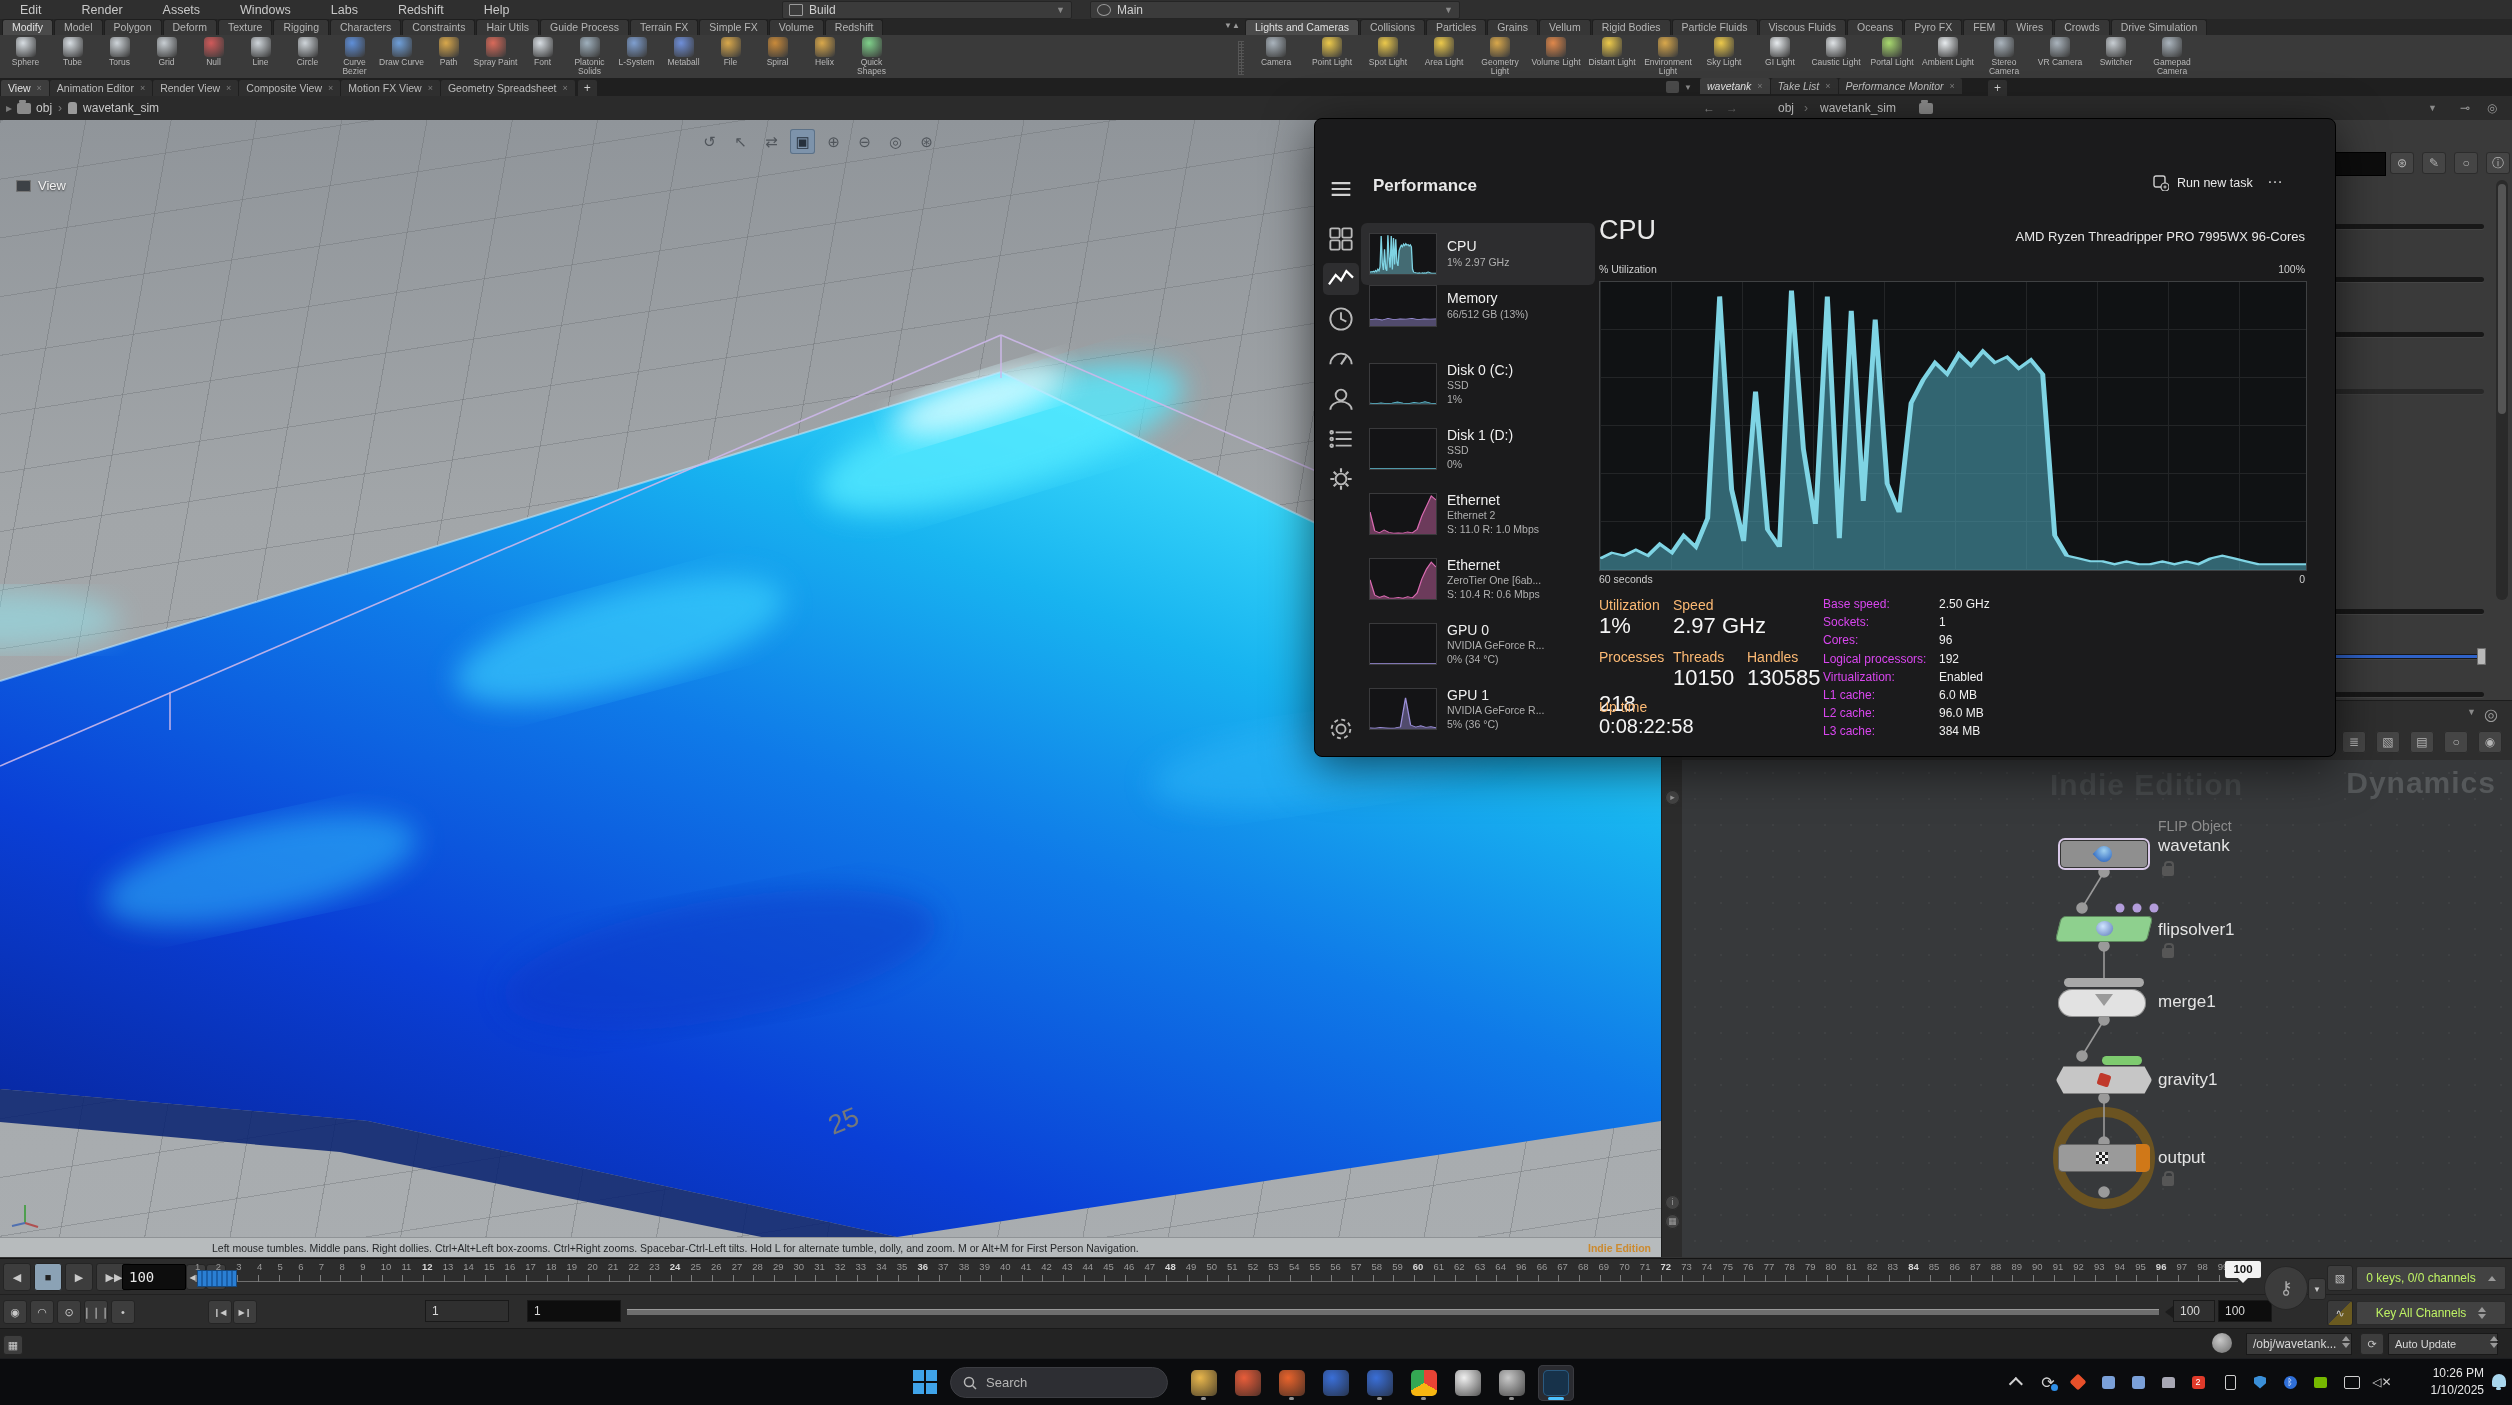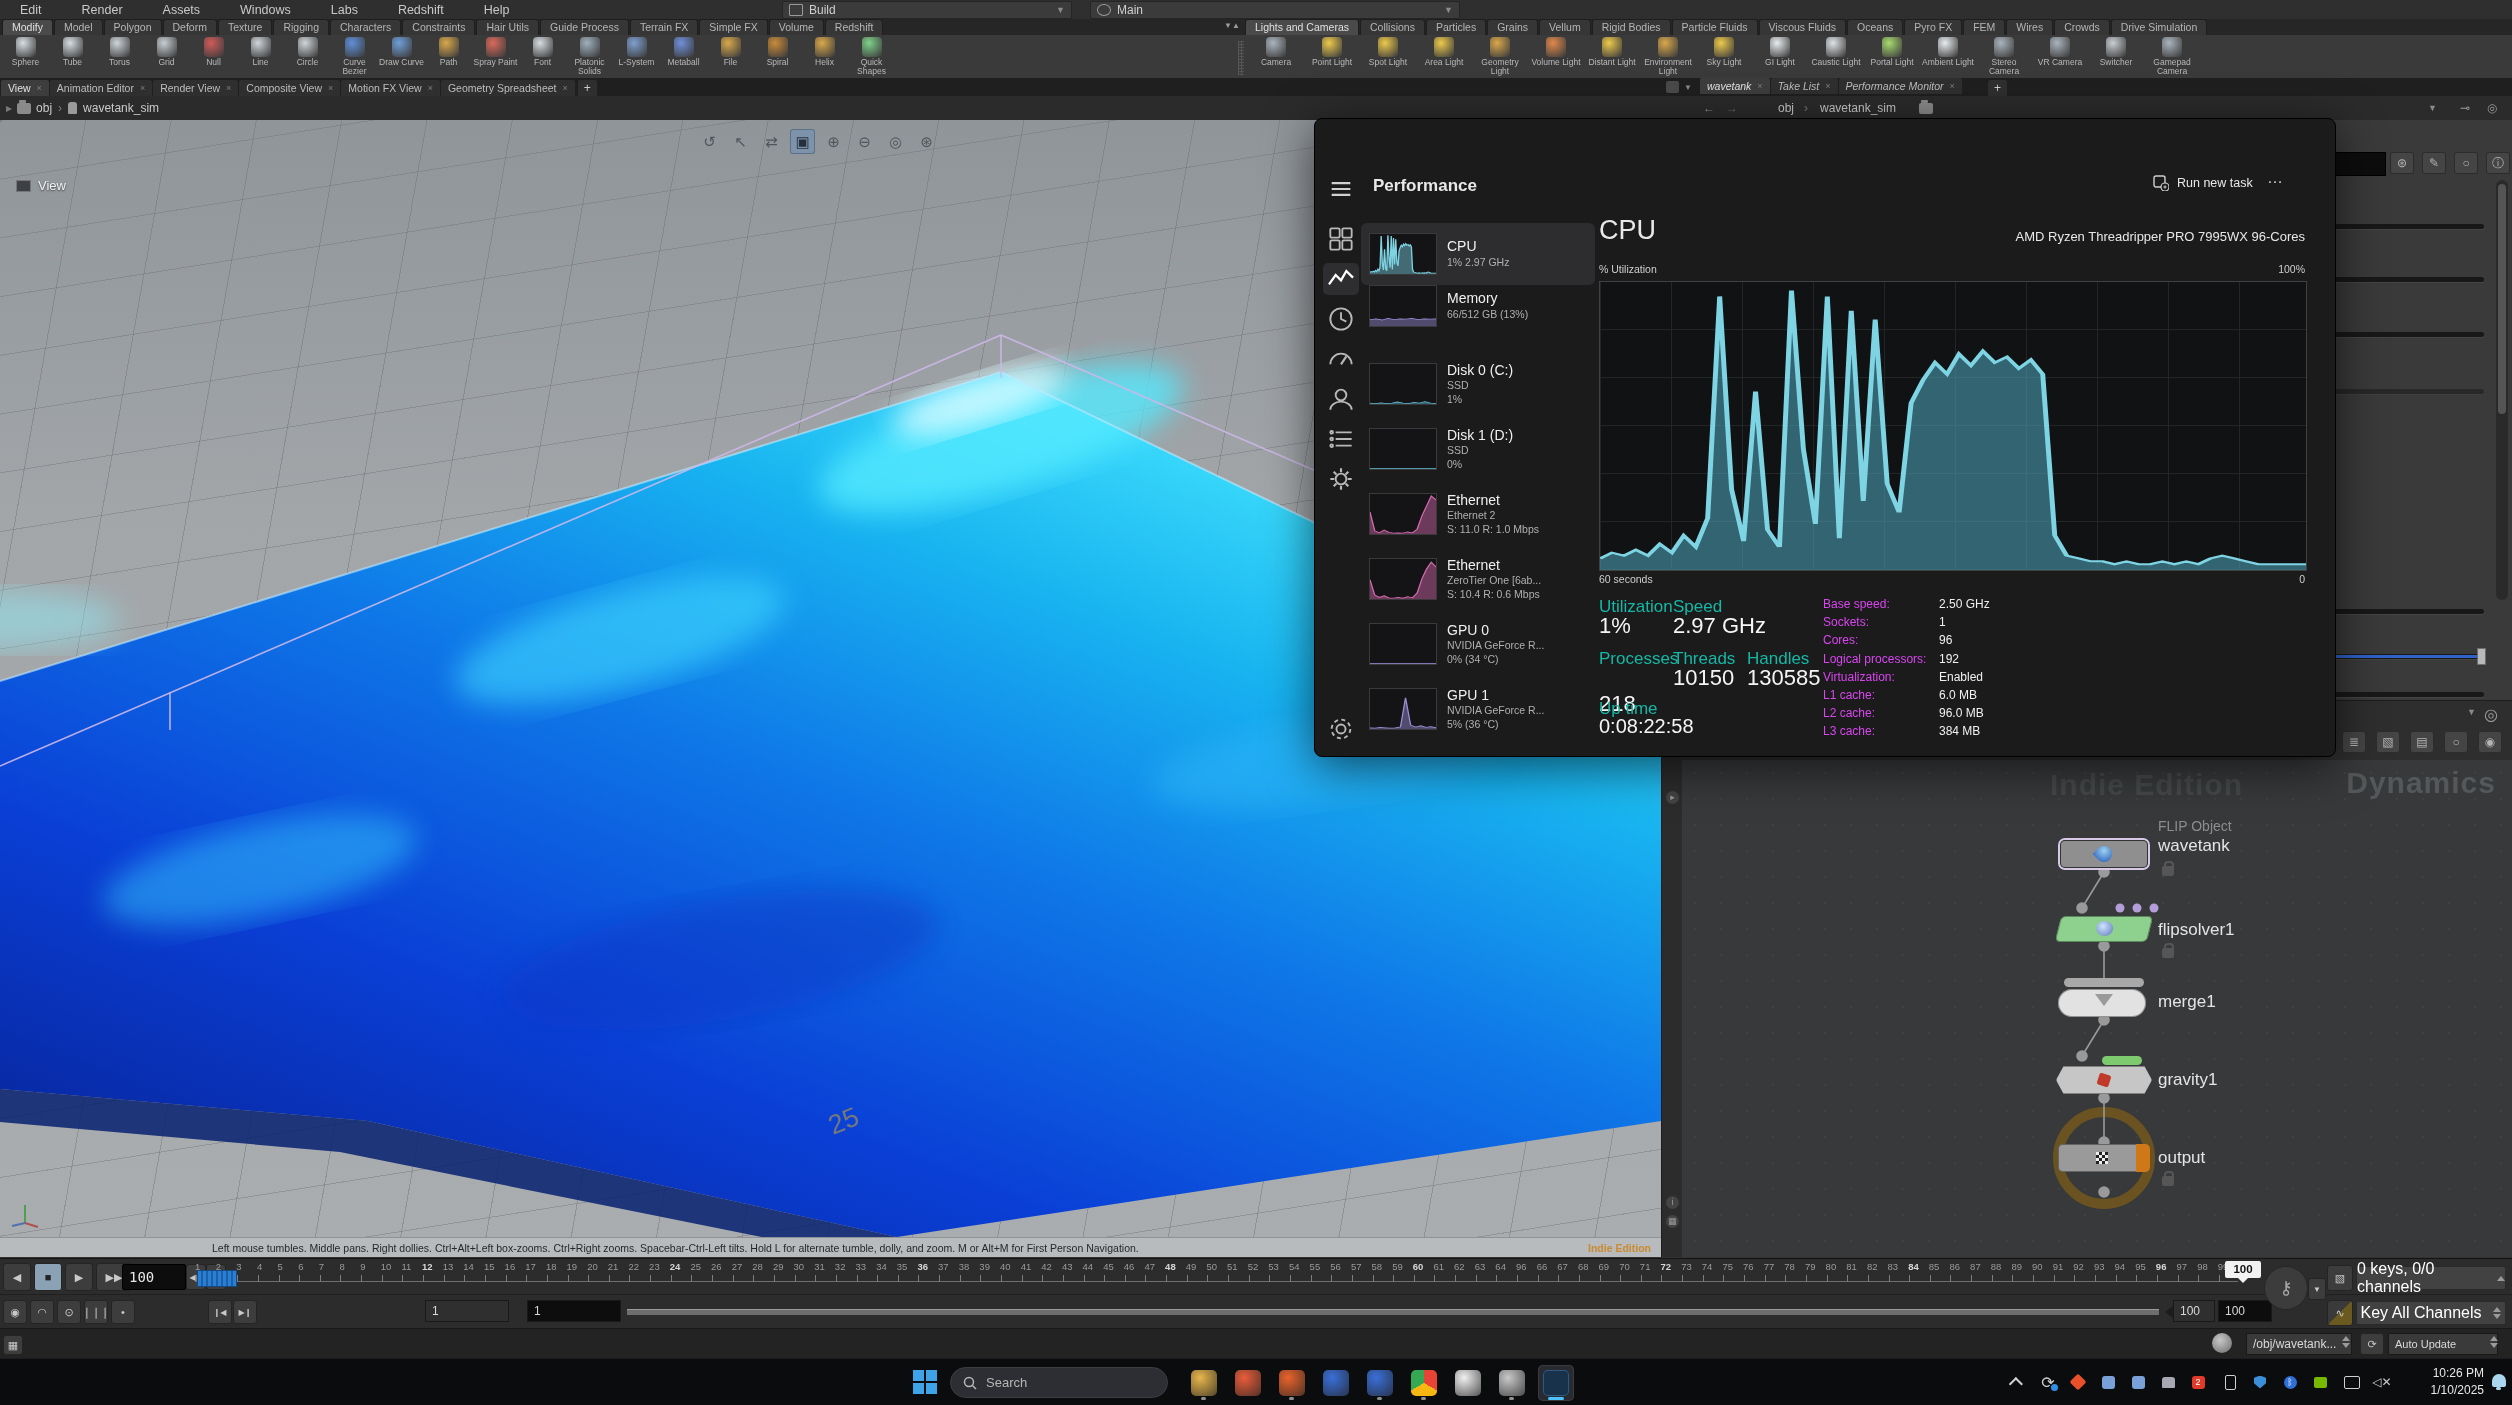--- a/index.html
+++ b/index.html
@@ -68,39 +68,39 @@
   .ruler{position:absolute;left:195px;top:2px;width:2043px;height:32px}
   .rticks{display:flex;width:100%;height:100%}
   .rticks div{flex:1;color:#9a9a9a;font-size:9.5px;text-align:left;position:relative}
   .rticks div:after{content:"";position:absolute;left:1px;top:14px;width:1px;height:7px;background:#7d7d7d}
   .rticks div:nth-of-type(12n){color:#d8d8d8;font-weight:bold}
   .ruler .baseline{position:absolute;left:0;right:0;top:20px;height:1px;background:#6f6f6f}
   .cacheblock{position:absolute;left:2px;top:9px;width:38px;height:15px;background:repeating-linear-gradient(90deg,#2a7fd4 0 3px,#1b5fa8 3px 5px);border:1px solid #16497f}
   .flag{position:absolute;left:2030px;top:0;width:36px;height:17px;background:#f2f2f2;color:#111;font-weight:bold;font-size:11.5px;text-align:center;line-height:17px;border-radius:2px}
   .flag:after{content:"";position:absolute;left:13px;top:17px;border:5px solid transparent;border-top-color:#f2f2f2}
   .keycircle{position:absolute;left:2264px;top:1266px;width:42px;height:42px;border-radius:50%;background:#3c3c3c;border:1px solid #272727;color:#a8a8a8;display:flex;align-items:center;justify-content:center;font-size:18px;z-index:5}
-  .chanfield{height:22px;background:#424242;border:1px solid #2a2a2a;border-radius:2px;color:#ffffff;font-size:16px;display:flex;align-items:center;justify-content:center;gap:12px}
+  .chanfield{height:22px;background:#424242;border:1px solid #2a2a2a;border-radius:2px;color:#bef264;font-size:12px;display:flex;align-items:center;justify-content:center;gap:12px}
   .nfield{height:20px;background:#2f2f2f;border:1px solid #191919;color:#d8d8d8;font-size:12px;line-height:20px;padding:0 6px}
   .nfield.dark{background:#0d0d0d}
   .spin{display:inline-block;width:0;height:0;border-left:4px solid transparent;border-right:4px solid transparent}
   .spin.up{border-bottom:5px solid #9a9a9a}.spin.dn{border-top:5px solid #9a9a9a}
   
   .tm{left:1314px;top:118px;width:1020px;height:637px;background:#1b1b1c;border-radius:8px;box-shadow:0 10px 48px rgba(0,0,0,.6);z-index:50;color:#e8e8e8;border:1px solid #000;overflow:hidden}
   .tm .winbtn{width:40px;height:30px;display:flex;align-items:center;justify-content:center;color:#cfcfcf;font-size:13px}
   .navbtn{position:absolute;left:8px;width:36px;height:32px;border-radius:5px;display:flex;align-items:center;justify-content:center}
   .navbtn.sel{background:#2e2e30}
   .navbtn.sel:before{content:"";position:absolute;left:-4px;top:8px;width:3px;height:16px;border-radius:2px;background:var(--accent)}
   .sideitem{position:absolute;left:46px;width:234px;height:62px;border-radius:6px;display:flex;gap:10px;align-items:center;padding-left:8px;box-sizing:border-box}
   .sideitem.sel{background:#2d2d2f}
   .thumb{width:66px;height:40px;background:#141416;border:1px solid #3a3a3c;flex:none}
   .thumb svg{display:block;width:100%;height:100%}
   .sidetitle{font-size:14px;color:#f0f0f0;line-height:1.25}
   .sidesub{font-size:10.5px;color:#b0b0b0;line-height:1.3;white-space:nowrap}
   .tmchart{position:absolute;left:284px;top:162px;width:706px;height:288px;background:#101214;border:1px solid #3f4143;background-image:repeating-linear-gradient(90deg,#232527 0 1px,transparent 1px 71px),repeating-linear-gradient(0deg,#232527 0 1px,transparent 1px 48px)}
-  .statlabel{position:absolute;font-size:17px;color:#14b8a6}
+  .statlabel{position:absolute;font-size:14px;color:#fdba74}
   .statval{position:absolute;font-size:22px;font-weight:300;color:#f5f5f5}
   .drow{display:flex;height:18.2px;font-size:12px}
   .drow .dl{width:116px;color:#d946ef}
   .drow .dv{color:#f0f0f0}
   
   .taskbar{left:0;top:1358px;width:2512px;height:47px;background:#0b0c0e;z-index:60;border-top:1px solid #1c1d20}
   .search{position:absolute;left:950px;top:8px;width:218px;height:31px;border-radius:16px;background:#2d2e33;border:1px solid #3c3d42;display:flex;align-items:center;gap:9px;padding-left:12px;box-sizing:border-box;color:#b6b6b6;font-size:13px}
   .appslot{position:absolute;top:6px;width:36px;height:36px;border-radius:5px;display:flex;align-items:center;justify-content:center}
   .appslot.active{background:#2a2b30;box-shadow:inset 0 0 0 1px #3a3b40}
   .appslot .dot{position:absolute;bottom:1px;left:15px;width:5px;height:3px;border-radius:2px;background:#8f8f8f}

